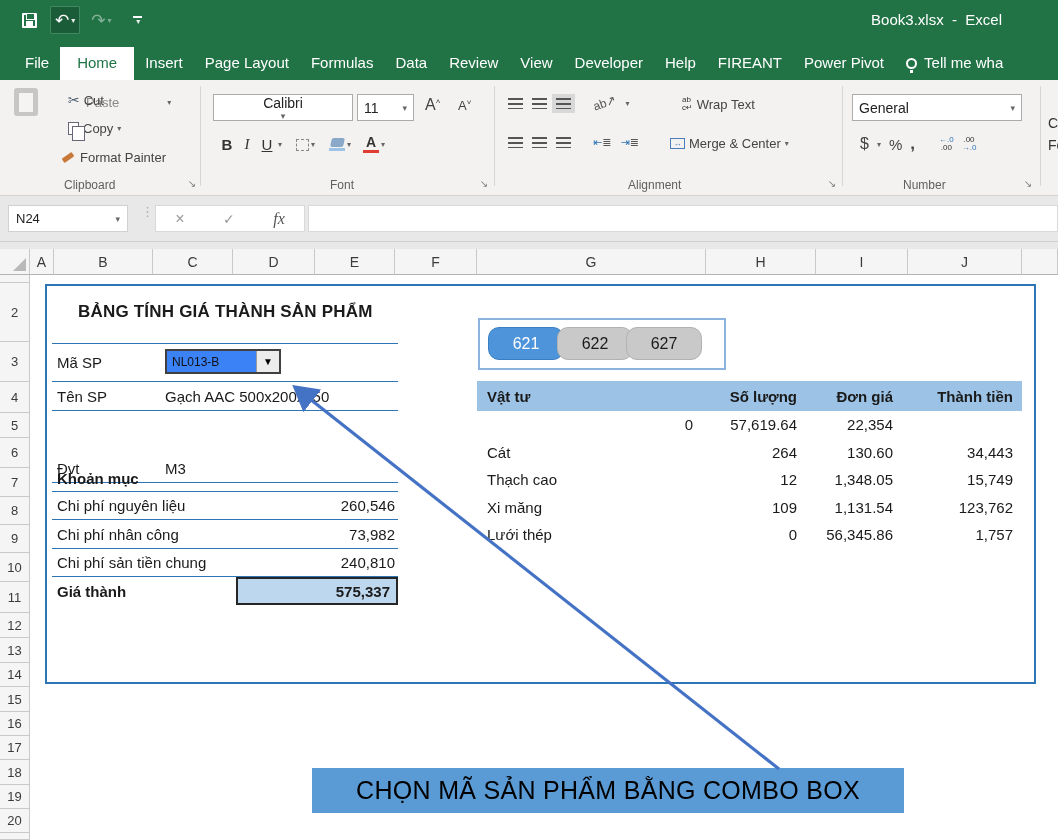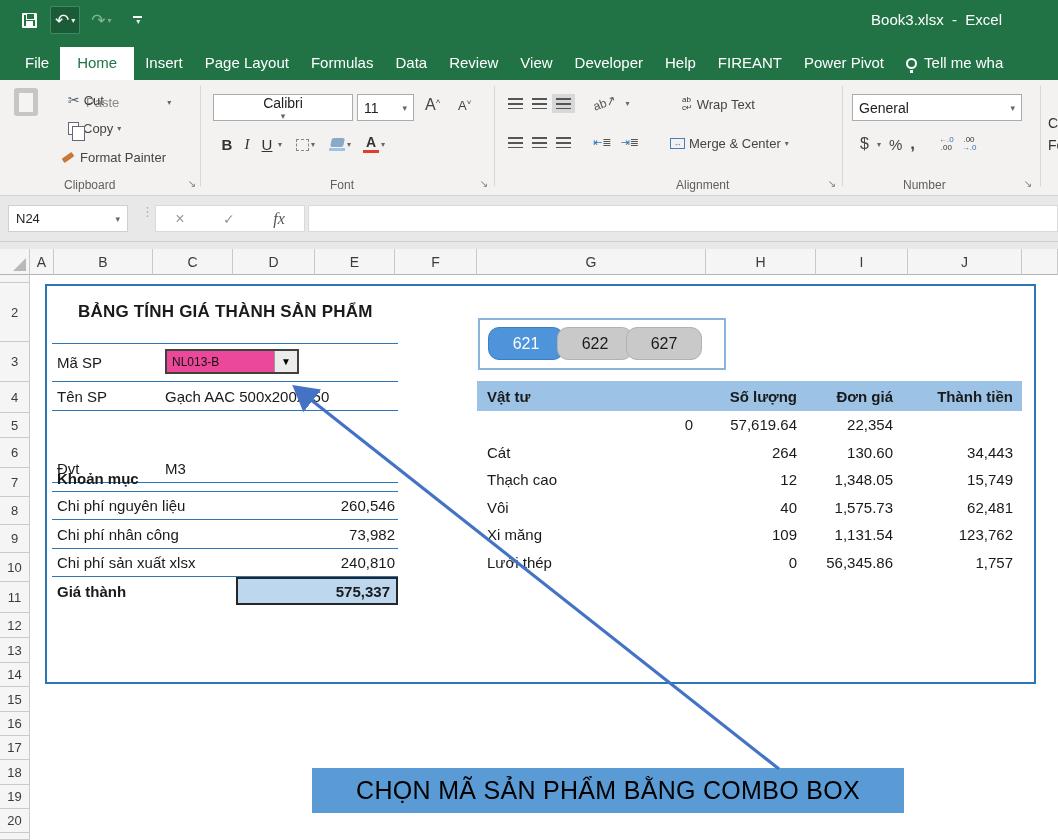--- a/index.html
+++ b/index.html
@@ -78,21 +78,21 @@
   .corner:after{content:"";position:absolute;right:3px;bottom:3px;border-left:13px solid transparent;border-bottom:13px solid #b9b9b9;}
   .rowheaders{left:0;top:275px;width:30px;height:565px;background:#f5f5f5;border-right:1px solid #c9c9c9;}
   .rowcell{border-bottom:1px solid #c9c9c9;color:#3b3b3b;font-size:13px;display:flex;align-items:center;justify-content:center;overflow:hidden;}
 
   
   .canvas{left:30px;top:275px;width:1028px;height:565px;background:#fff;}
   .bigbox{left:45px;top:284px;width:991px;height:400px;border:2px solid var(--line-blue);}
   .sheet-title{left:78px;top:302px;font-size:17px;font-weight:bold;letter-spacing:.2px;}
   .lrow{left:52px;width:346px;border-bottom:1px solid var(--line-blue);display:flex;align-items:center;justify-content:space-between;padding:0 3px 0 5px;font-size:15px;}
   .lrow .val{text-align:right;}
-  .combo-sp{left:165px;top:349px;width:134px;height:25px;border:2px solid #404040;background:#ec4899;display:flex;}
+  .combo-sp{left:165px;top:349px;width:116px;height:25px;border:2px solid #404040;background:#3b82f6;display:flex;}
   .combo-sp .txt{flex:1;font-size:12px;padding:4px 0 0 5px;color:#111;}
   .combo-sp .dd{width:23px;border-left:1px solid #9a9a9a;background:#ececec;display:flex;align-items:center;justify-content:center;font-size:10px;color:#000;}
   .totalcell{left:236px;top:577px;width:162px;height:28px;background:var(--total-fill);border:2px solid #262626;display:flex;align-items:center;justify-content:flex-end;padding-right:6px;font-weight:bold;font-size:15px;}
   .btnbox{left:478px;top:318px;width:248px;height:52px;border:2px solid #8ab4dd;}
   .accbtn{position:absolute;top:327px;height:33px;width:76px;border-radius:11px;font-size:16px;display:flex;align-items:center;justify-content:center;}
   .accbtn.sel{background:#4D94DA;color:#fff;border:1px solid #3a7fc2;}
   .accbtn.idle{background:var(--gray-btn);color:#1a1a1a;border:1px solid #b2b2b2;}
   .mat{left:477px;top:381px;width:545px;}
   .mat .hrow{height:30px;background:var(--hdr-blue);font-weight:bold;}
   .mat .grid{display:grid;grid-template-columns:225px 104px 96px 120px;align-items:center;font-size:15px;}
@@ -229,21 +229,21 @@
     </div>
     <div class="ribbon-ctl" style="left:682px;top:16px;">
       <span class="wrapicon"><span>ab</span><br><span>c↵</span></span>
       <span>Wrap Text</span>
     </div>
     <div class="ribbon-ctl" style="left:670px;top:56px;">
       <span class="mergeicon">↔</span>
       <span>Merge &amp; Center</span>
       <span class="mini-caret">▾</span>
     </div>
-    <div class="grp-label" style="left:628px;margin-left:48px;">Alignment</div>
+    <div class="grp-label" style="left:628px;">Alignment</div>
     <div class="launcher" style="left:826px;">↘</div>
     <div class="grp-sep" style="left:842px;"></div>
 
     <div class="combo" style="position:absolute;left:852px;top:14px;width:170px;height:27px;">
         <span>General</span>
         <span class="caret">▾</span>
       </div>
     <div class="ribbon-ctl" style="left:860px;top:54px;gap:8px;">
       <span class="dollar">$</span>
       <span class="mini-caret">▾</span>
@@ -349,21 +349,21 @@
   <div id="costrows">
       <div class="abs lrow" style="top: 492px; height: 28px;">
         <span>Chi phí nguyên liệu</span>
         <span class="val">260,546</span>
       </div>
       <div class="abs lrow" style="top: 521px; height: 28px;">
         <span>Chi phí nhân công</span>
         <span class="val">73,982</span>
       </div>
       <div class="abs lrow" style="top: 549px; height: 28px;">
-        <span>Chi phí sản xuất xlsx</span>
+        <span>Chi phí sản tiền chung</span>
         <span class="val">240,810</span>
       </div>
     </div>
   <div class="abs" style="left:57px;top:583px;font-size:15px;font-weight:bold;">Giá thành</div>
   <div class="abs totalcell">575,337</div>
 
   <div class="abs btnbox"></div>
   <div id="accbtns">
       <div class="abs accbtn sel" style="left: 488px;">621</div>
       <div class="abs accbtn idle" style="left: 557px;">622</div>
@@ -386,26 +386,20 @@
         <div class="c0">Cát</div>
         <div class="c1">264</div>
         <div class="c2">130.60</div>
         <div class="c3">34,443</div>
       </div>
       <div class="drow grid">
         <div class="c0">Thạch cao</div>
         <div class="c1">12</div>
         <div class="c2">1,348.05</div>
         <div class="c3">15,749</div>
-      </div>
-      <div class="drow grid">
-        <div class="c0">Vôi</div>
-        <div class="c1">40</div>
-        <div class="c2">1,575.73</div>
-        <div class="c3">62,481</div>
       </div>
       <div class="drow grid">
         <div class="c0">Xi măng</div>
         <div class="c1">109</div>
         <div class="c2">1,131.54</div>
         <div class="c3">123,762</div>
       </div>
       <div class="drow grid">
         <div class="c0">Lưới thép</div>
         <div class="c1">0</div>

